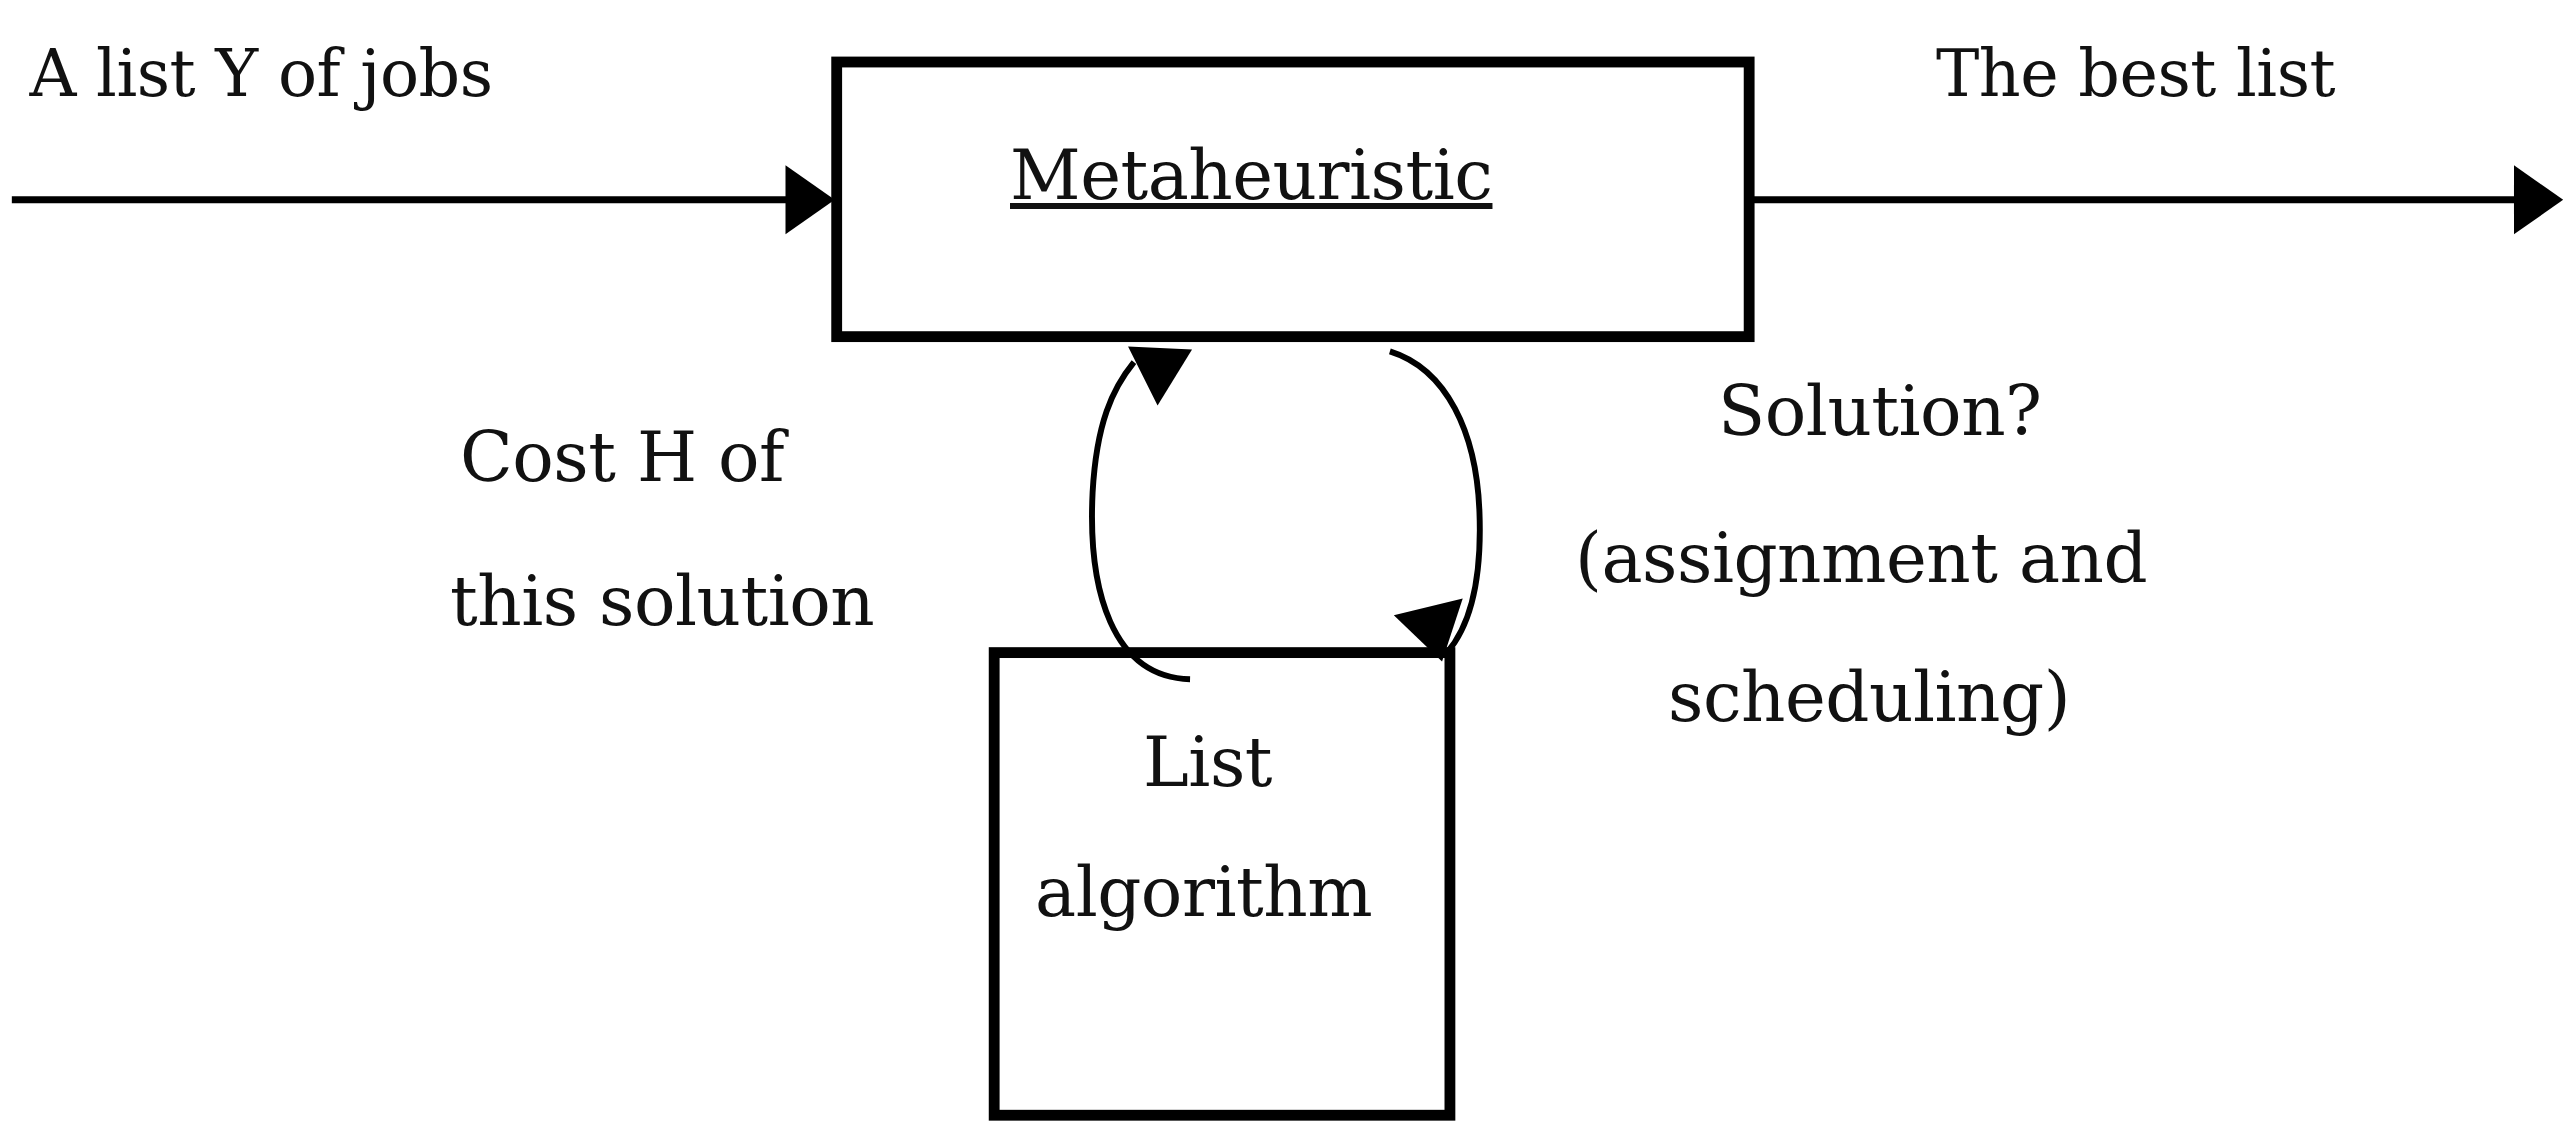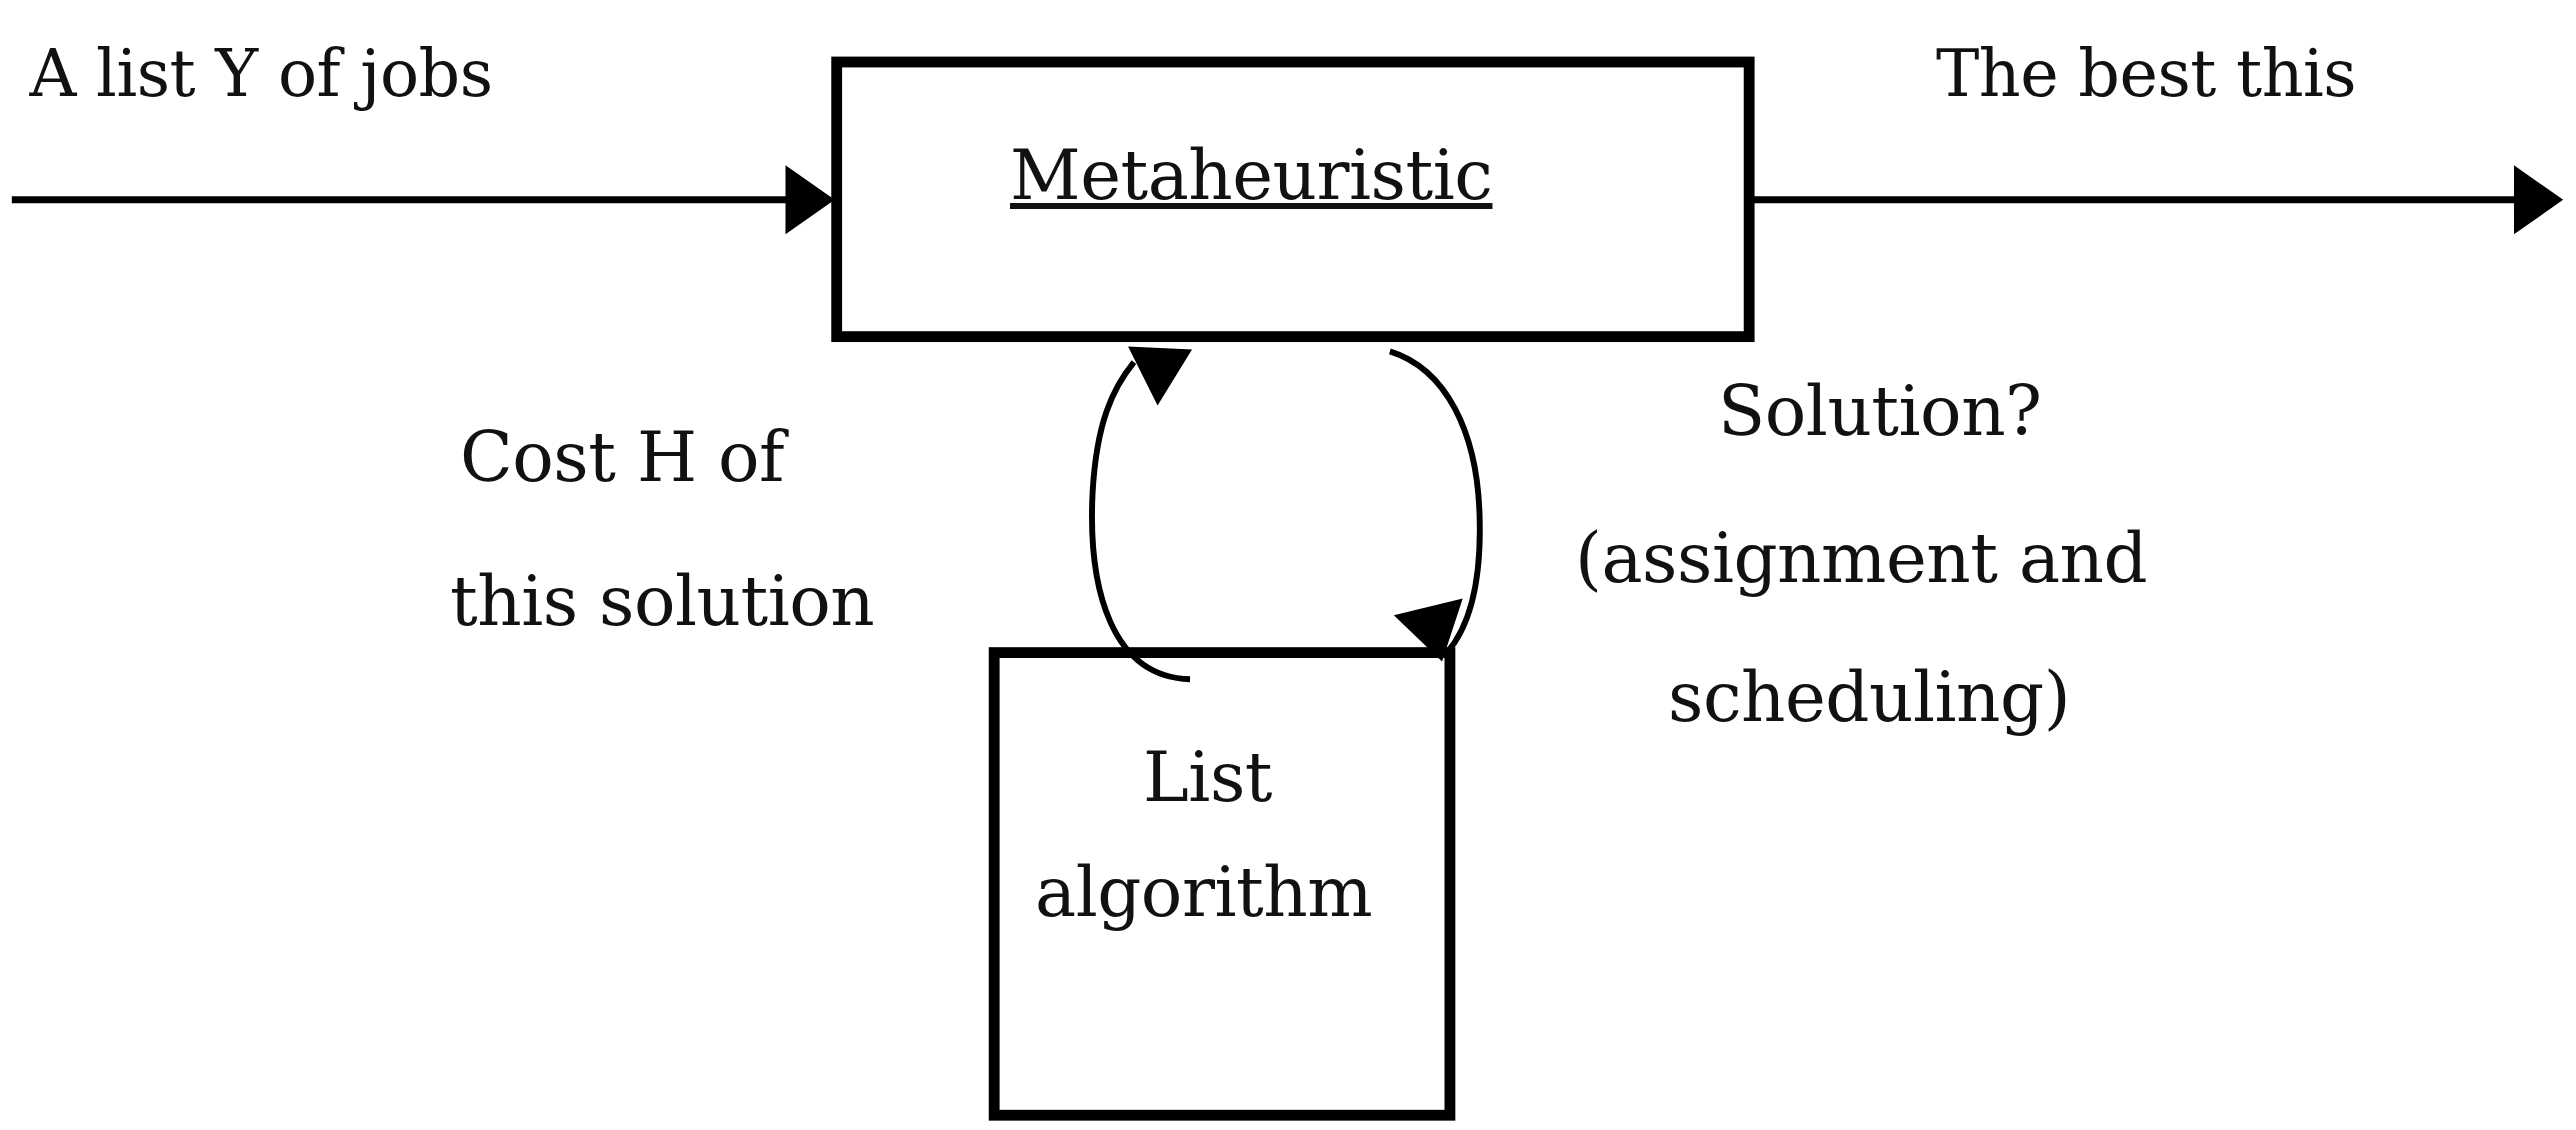--- a/index.html
+++ b/index.html
@@ -39,21 +39,21 @@
 
   
   #label-input        { left: 29.5px;   top: 41px;  font-size: 65px; }
   #label-output       { left: 1936px; top: 41px;  font-size: 65px; }
   #label-meta         { left: 1010px; top: 141px; font-size: 69px; text-decoration: underline; }
   #label-cost-l1      { left: 460px;  top: 423px; font-size: 69px; }
   #label-cost-l2      { left: 450px;  top: 567px; font-size: 69px; text-align: right; }
   #label-sol-l1       { left: 1718px; top: 377px; font-size: 69px; }
   #label-sol-l2       { left: 1575px; top: 524px; font-size: 69px; }
   #label-sol-l3       { left: 1668px; top: 663px; font-size: 69px; }
-  #label-list-l1      { left: 1143px; top: 728px; font-size: 69px; margin-top: 15px; }
+  #label-list-l1      { left: 1143px; top: 728px; font-size: 69px; }
   #label-list-l2      { left: 1035px; top: 858px; font-size: 69px; }
 </style>
 </head>
 <body>
 
 <div id="stage">
 
   <svg id="diagram-svg" viewBox="0 0 2617 1148" xmlns="http://www.w3.org/2000/svg">
 
     <g>
@@ -76,21 +76,21 @@
     </g>
 
     <g>
       <path d="M 1412,357 C 1470,375 1500,440 1503,520 C 1506,598 1490,640 1470,663" fill="none" stroke="#000000" stroke-width="6"></path>
       <polygon points="1465,672 1416,625 1486,608" fill="#000000"></polygon>
     </g>
   </svg>
 
   <div class="lbl" id="label-input"><span>A list </span><span class="it">Y</span><span> of jobs</span></div>
 
-  <div class="lbl" id="label-output">The best this</div>
+  <div class="lbl" id="label-output">The best list</div>
 
   <div class="lbl" id="label-meta">Metaheuristic</div>
 
   <div class="lbl" id="label-cost-l1"><span>Cost </span><span class="it">H</span><span> of</span></div>
 
   <div class="lbl" id="label-cost-l2">this solution</div>
 
   <div class="lbl" id="label-sol-l1">Solution?</div>
 
   <div class="lbl" id="label-sol-l2">(assignment and</div>

